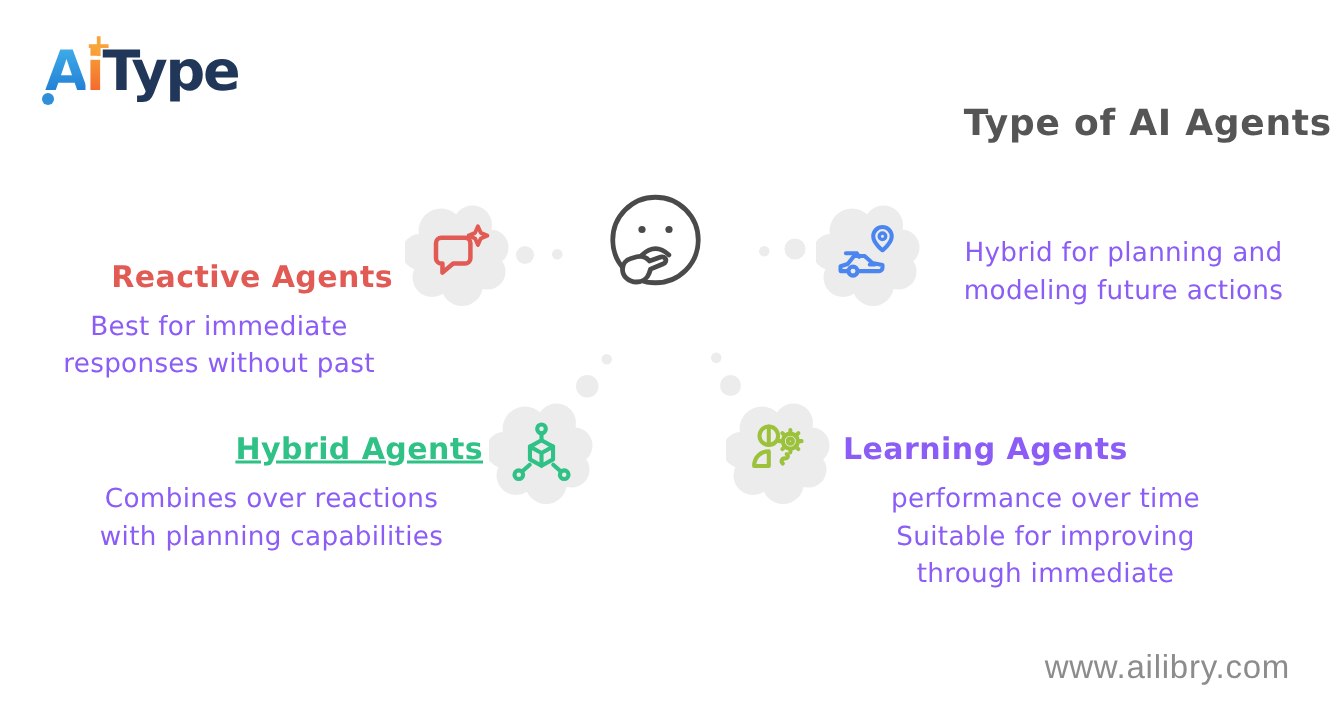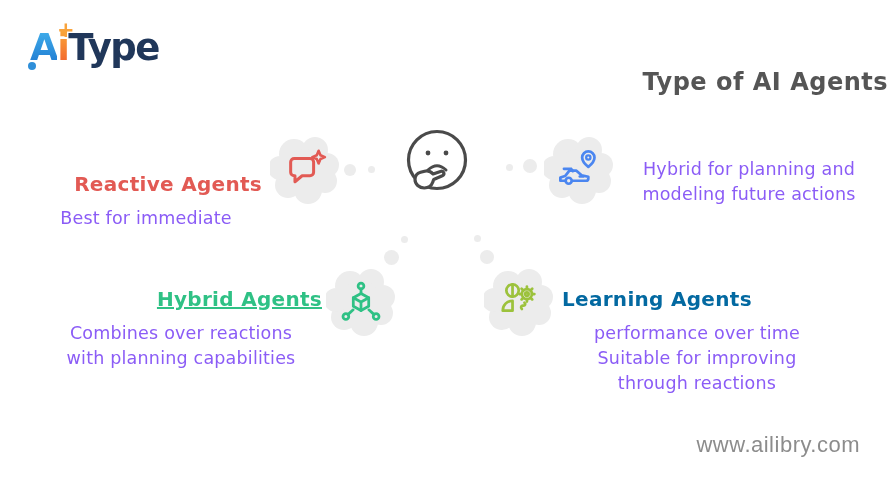--- a/index.html
+++ b/index.html
@@ -55,38 +55,39 @@
   <div class="logo">
     <span class="logo-dot"></span>
     <span class="logo-plus">+</span><span class="logo-a">A</span><span class="logo-i">i</span><span class="logo-rest">Type</span>
   </div>
 
   <div class="title" style="color: rgb(85, 85, 85);">Type of AI Agents</div>
 
   <div class="agent-block block-reactive">
     <div class="agent-label" style="color: rgb(226, 90, 84);">Reactive Agents</div>
     <div class="agent-line">Best for immediate</div>
+    <div class="agent-line">responses without past</div>
   </div>
 
   <div class="agent-block block-deliberative">
     <div class="agent-line">Hybrid for planning and</div>
     <div class="agent-line">modeling future actions</div>
   </div>
 
   <div class="agent-block block-hybrid">
     <div class="agent-label" style="color: rgb(47, 193, 133); text-decoration: underline;">Hybrid Agents</div>
     <div class="agent-line">Combines over reactions</div>
     <div class="agent-line">with planning capabilities</div>
   </div>
 
   <div class="agent-block block-learning">
-    <div class="agent-label" style="color: #0369a1;">Learning Agents</div>
+    <div class="agent-label" style="color: #8b5cf6;">Learning Agents</div>
     <div class="agent-line">performance over time</div>
     <div class="agent-line">Suitable for improving</div>
-    <div class="agent-line">through reactions</div>
+    <div class="agent-line">through immediate</div>
   </div>
 
   <div class="cloud cloud-reactive">
     <svg class="cloud-bg" width="70" height="72" viewBox="0 0 70 72">
       <g fill="#ececec">
         <circle cx="24" cy="20" r="15"></circle>
           <circle cx="45" cy="16" r="13"></circle>
           <circle cx="57" cy="31" r="12"></circle>
         <circle cx="55" cy="47" r="12"></circle>
           <circle cx="38" cy="56" r="14"></circle>

